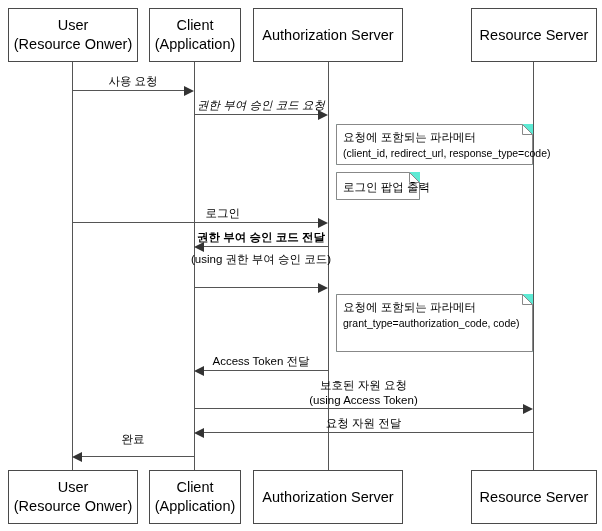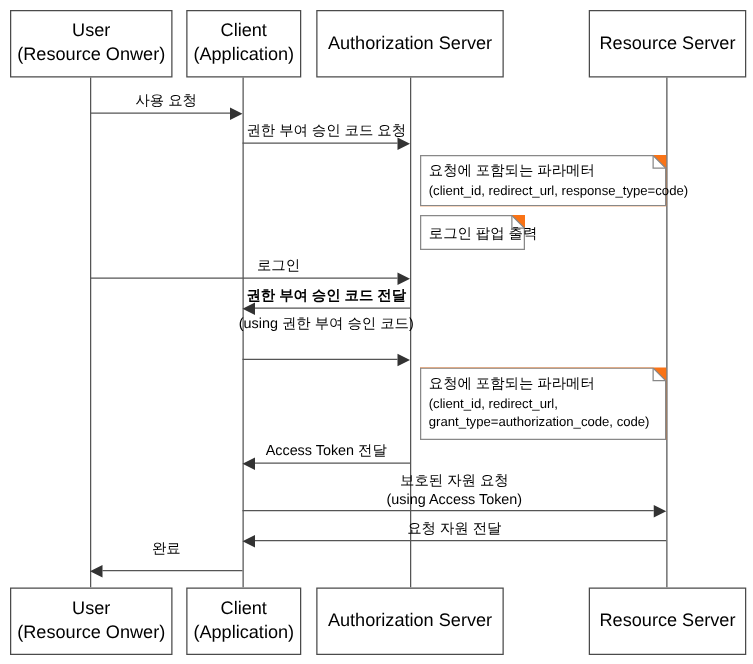--- a/index.html
+++ b/index.html
@@ -50,21 +50,21 @@
     font-size:11.5px;
     white-space:nowrap;
     color:#000;
     line-height:1.3;
     text-align:center;
   }
 
   
   .note{
     position:absolute;
-    background:#f97316;
+    background:#5eead4;
     box-sizing:border-box;
     font-size:11px;
     line-height:1.45;
     color:#000;
     padding:5px 7px 5px 7px;
   }
   .note .noteborder{
     position:absolute;left:0;top:0;width:100%;height:100%;
     pointer-events:none;
   }
@@ -100,21 +100,21 @@
   <div class="lifeline" style="left:194px;top:62px;height:408px;"></div>
   <div class="lifeline" style="left:328px;top:62px;height:408px;"></div>
   <div class="lifeline" style="left:533px;top:62px;height:408px;"></div>
 
   <div class="msglabel" style="left:72px;top:74px;width:122px;">
     <span>사용 요청</span>
   </div>
   <div class="msg" style="left:72px;top:90px;width:112px;"></div>
   <div class="arrowhead right" style="left:184px;top:86px;"></div>
 
-  <div class="msglabel" style="left:194px;top:98px;width:134px;">
+  <div class="msglabel" style="left:194px;top:98px;width:134px;font-style:italic;">
     <span>권한 부여 승인 코드 요청</span>
   </div>
   <div class="msg" style="left:194px;top:114px;width:124px;"></div>
   <div class="arrowhead right" style="left:318px;top:110px;"></div>
 
   <div class="note" style="left:336px;top:124px;width:197px;height:41px;">
     <svg class="noteborder" width="197" height="41" viewBox="0 0 197 41">
       <path d="M0.5,0.5 L186.5,0.5 L196.5,10.5 L196.5,40.5 L0.5,40.5 Z" fill="#ffffff" stroke="#888888" stroke-width="1"></path>
       <path d="M186.5,0.5 L186.5,10.5 L196.5,10.5" fill="none" stroke="#888888" stroke-width="1"></path>
     </svg>
@@ -152,21 +152,20 @@
   <div class="msg" style="left:194px;top:287px;width:124px;"></div>
   <div class="arrowhead right" style="left:318px;top:283px;"></div>
 
   <div class="note" style="left:336px;top:294px;width:197px;height:58px;">
     <svg class="noteborder" width="197" height="58" viewBox="0 0 197 58">
       <path d="M0.5,0.5 L186.5,0.5 L196.5,10.5 L196.5,57.5 L0.5,57.5 Z" fill="#ffffff" stroke="#888888" stroke-width="1"></path>
       <path d="M186.5,0.5 L186.5,10.5 L196.5,10.5" fill="none" stroke="#888888" stroke-width="1"></path>
     </svg>
     <div class="notecontent">
       <span class="nline ko">요청에 포함되는 파라메터</span>
-      <span class="nline mono">(client_id, redirect_url,</span>
       <span class="nline mono">grant_type=authorization_code, code)</span>
     </div>
   </div>
 
   <div class="msglabel" style="left:194px;top:354px;width:134px;">
     <span>Access Token 전달</span>
   </div>
   <div class="msg" style="left:204px;top:370px;width:124px;"></div>
   <div class="arrowhead left" style="left:194px;top:366px;"></div>
 

